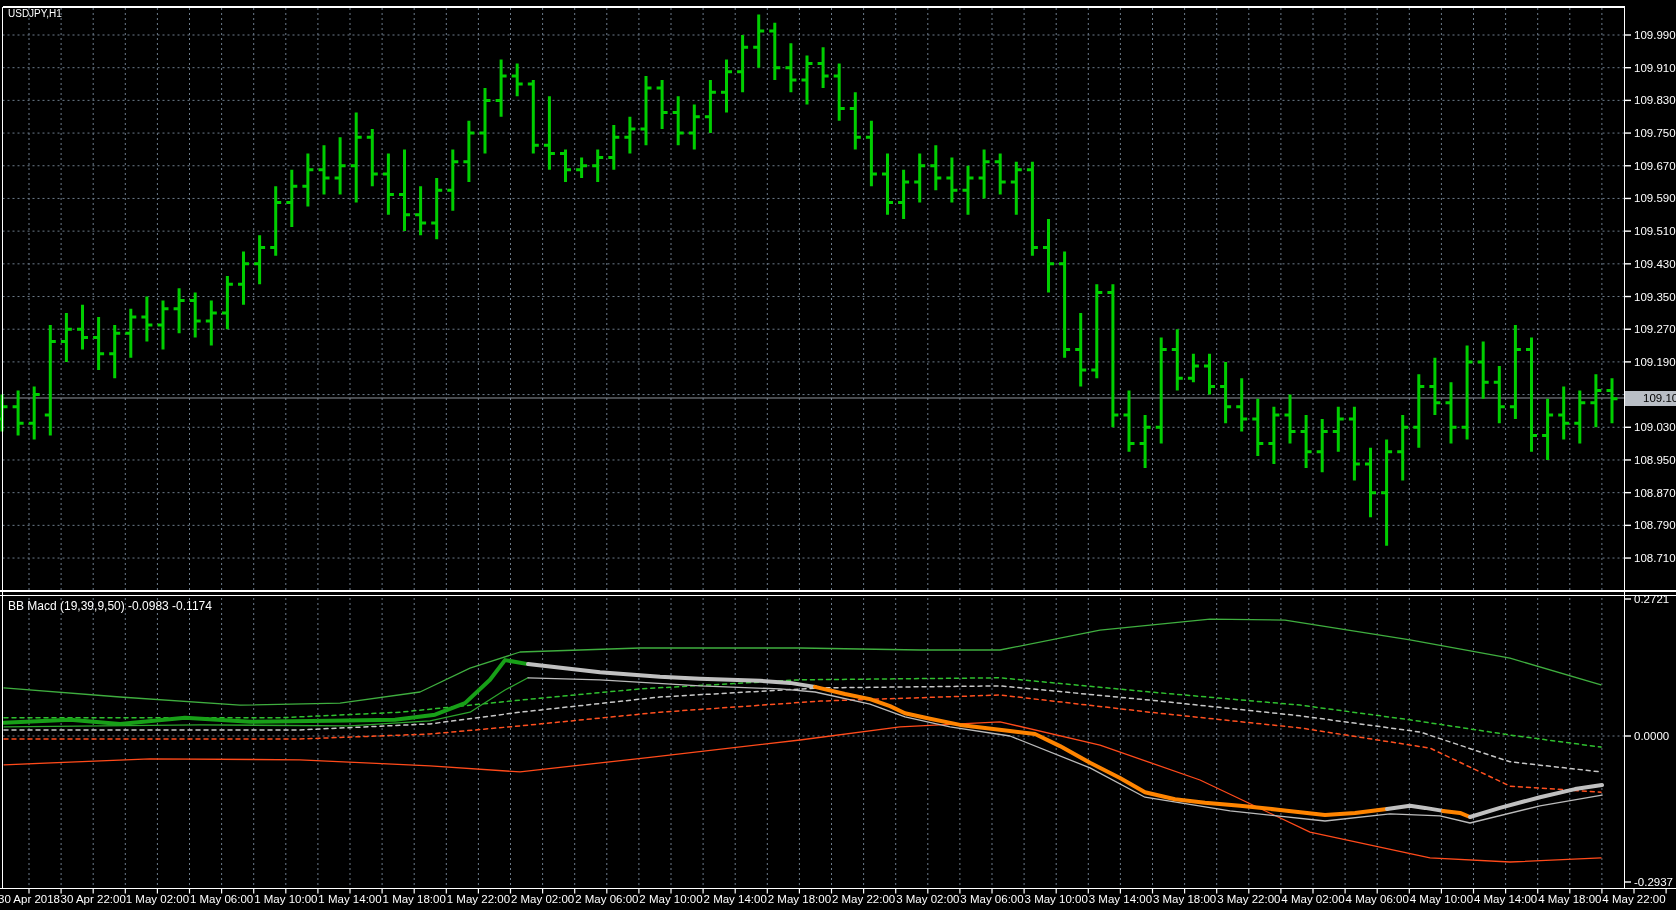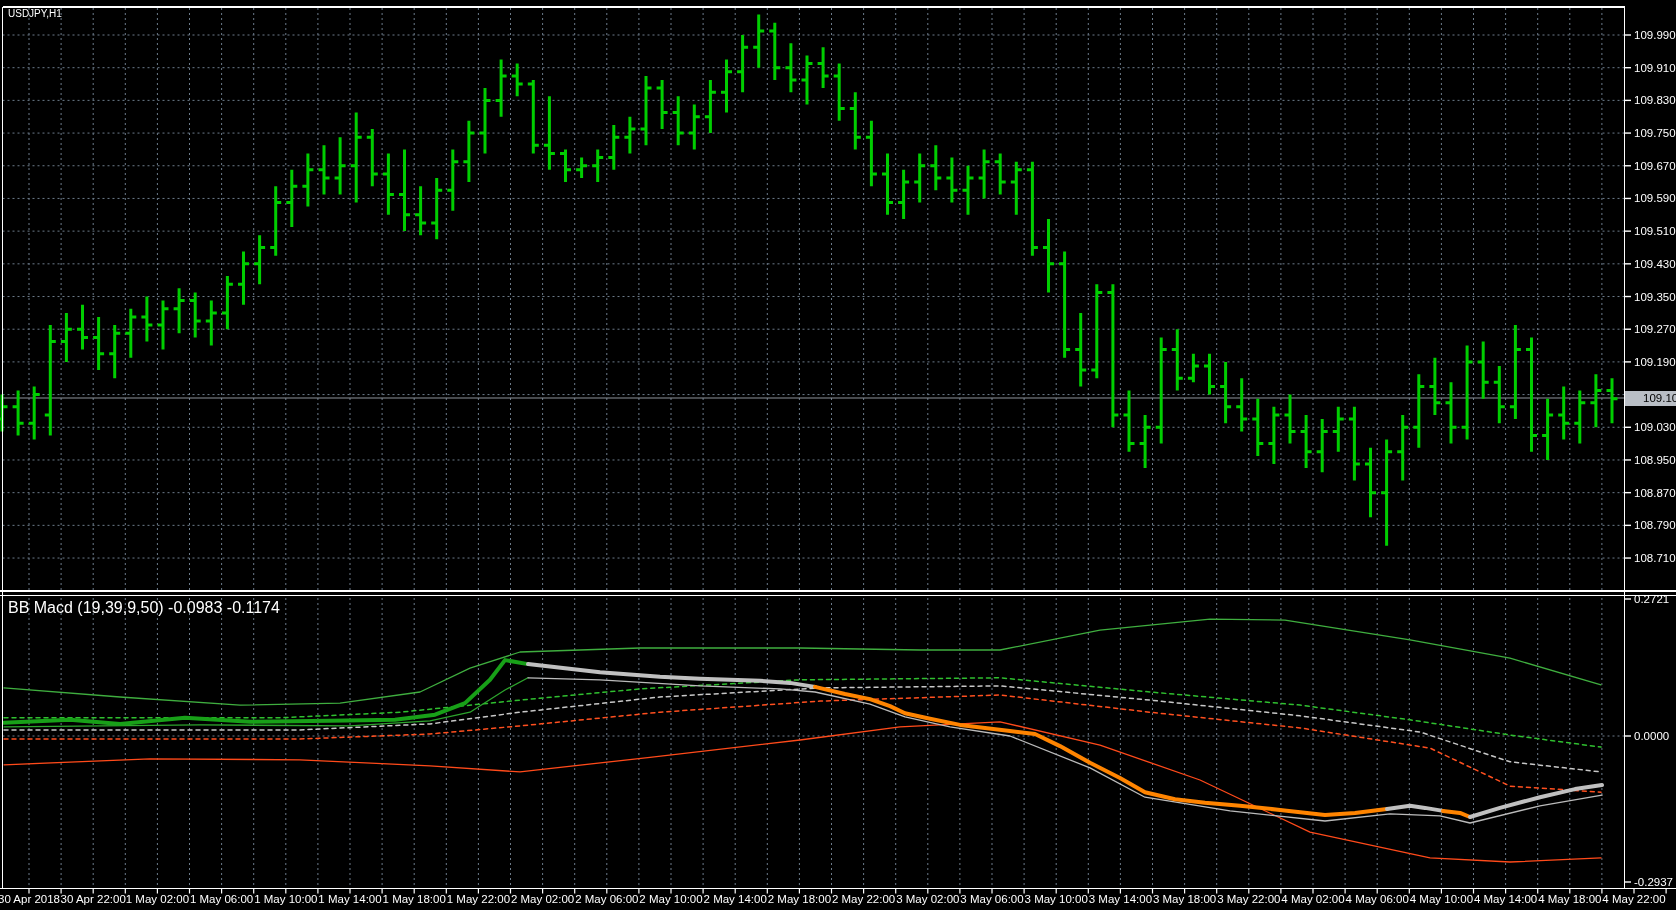--- a/index.html
+++ b/index.html
@@ -2,21 +2,21 @@
 <html><head>
 <meta charset="utf-8">
 <style>
   html,body{margin:0;padding:0;background:#000;}
   body{width:1676px;height:910px;position:relative;overflow:hidden;
        font-family:"Liberation Sans", sans-serif;}
   #stage{position:absolute;left:0;top:0;width:1676px;height:910px;}
   svg{position:absolute;left:0;top:0;}
   .overlay{position:absolute;color:#fff;white-space:nowrap;z-index:4;}
   #symbol-label{left:8px;top:8px;font-size:10px;}
-  #indicator-label{left:8px;top:599px;font-size:16px;}
+  #indicator-label{left:8px;top:599px;font-size:12px;}
   #price-tag{left:1625px;top:391px;width:46px;height:15px;background:#B9BEC5;
              color:#000;font-size:11.5px;line-height:15px;padding-left:18px;z-index:5;}
 </style>
 </head>
 <body>
 
 <div id="stage">
   <svg id="chart-svg" width="1676" height="910" viewBox="0 0 1676 910">
       <g>
         <line x1="29" y1="8" x2="29" y2="591" stroke="#6C7B8A" stroke-width="1" stroke-dasharray="2 3"></line>

